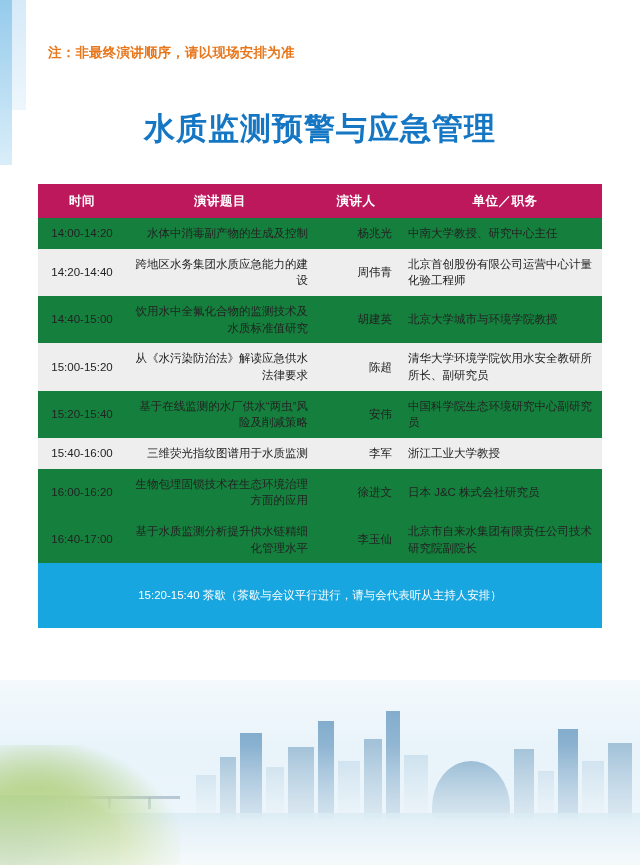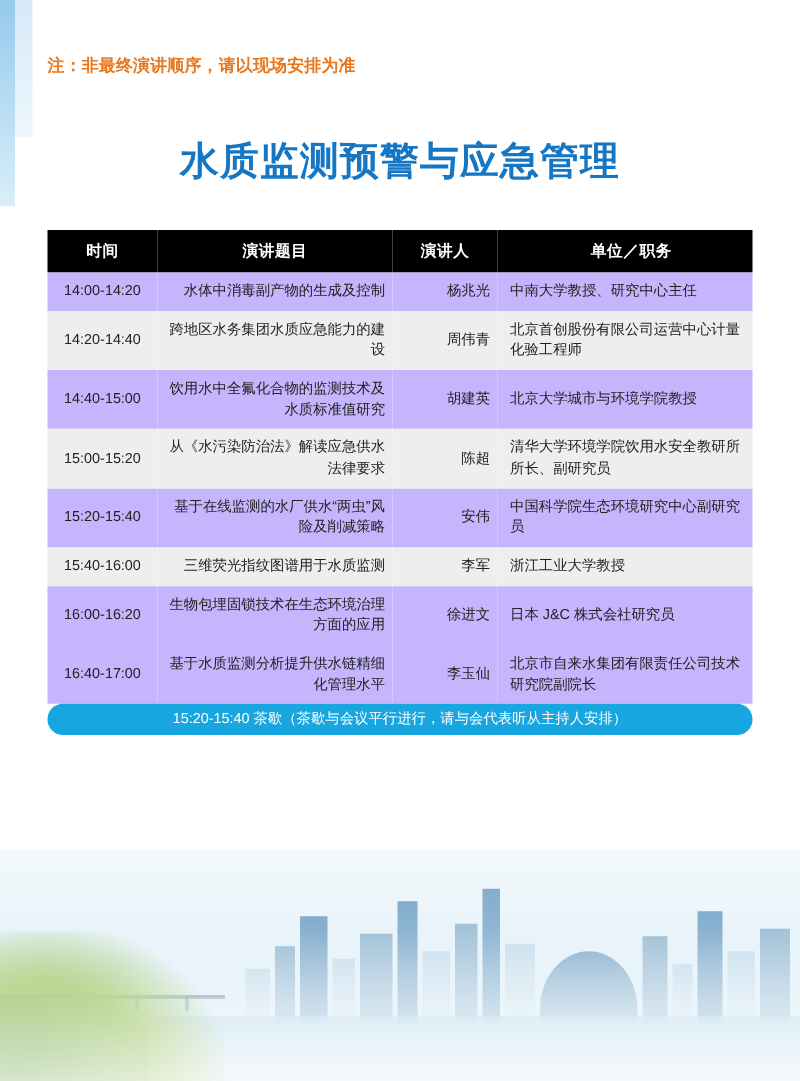--- a/index.html
+++ b/index.html
@@ -27,21 +27,21 @@
   }
   .corner-deco2 {
     position: absolute;
     left: 0; top: 0;
     width: 12px; height: 165px;
     background: linear-gradient(180deg, #8ec7ea 0%, #d5ecf9 100%);
     opacity: .9;
   }
   .note {
     position: absolute;
-    left: 38px;
+    left: 48px;
     top: 44px;
     font-size: 13.5px;
     font-weight: bold;
     color: #e8761a;
     letter-spacing: .2px;
   }
   .title {
     position: absolute;
     left: 0; right: 0;
     top: 108px;
@@ -61,49 +61,48 @@
   }
   table.agenda {
     position: absolute;
     left: 38px;
     top: 184px;
     width: 564px;
     border-collapse: collapse;
     table-layout: fixed;
   }
   table.agenda th {
-    background: #000000;
+    background: #be185d;
     color: #ffffff;
     font-size: 12.5px;
     font-weight: bold;
     height: 34px;
     text-align: center;
     vertical-align: middle;
     letter-spacing: .5px;
   }
   table.agenda td {
     font-size: 11.5px;
     color: #222222;
     padding: 7px 6px;
     vertical-align: middle;
     line-height: 1.45;
   }
   .col-time  { width: 88px; text-align: center; }
   .col-topic { width: 188px; text-align: right; }
   .col-speak { width: 84px; text-align: right; }
   .col-org   { width: 204px; text-align: left; padding-left: 10px !important; }
   tr.alt td { background: #eeeeee; }
-  tr.white td { background: #c4b5fd; }
+  tr.white td { background: #15803d; }
   tr.break td {
     background: #17a6e0;
     color: #ffffff;
     text-align: center;
     font-size: 11.5px;
-    padding: 4px 6px;
-    border-radius: 14px;
+    padding: 24px 6px;
   }
   
   .footer {
     position: absolute;
     left: 0; bottom: 0;
     width: 640px;
     height: 185px;
     overflow: hidden;
     background: linear-gradient(180deg, #eef6fb 0%, #dfeef7 40%, #cfe6f4 100%);
   }

